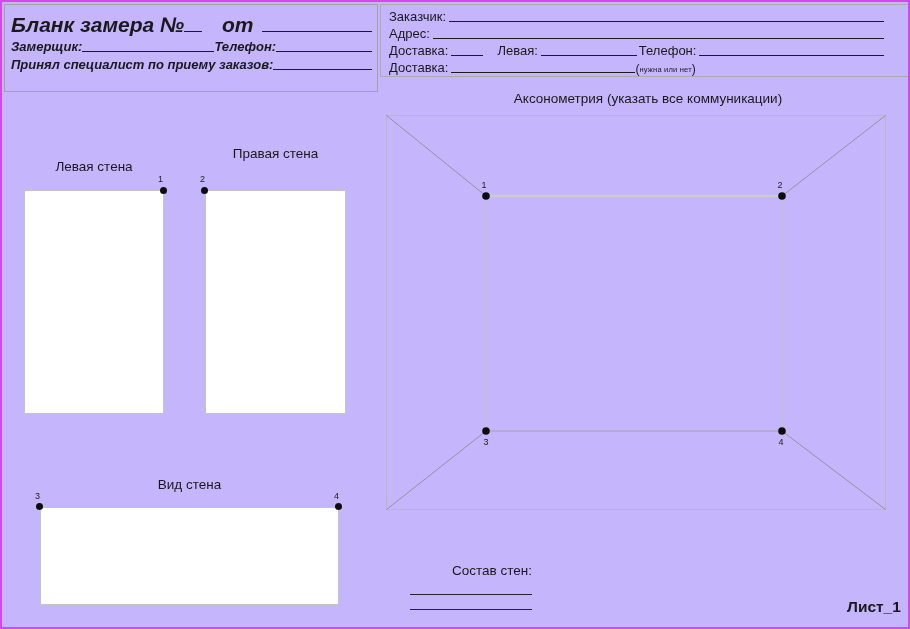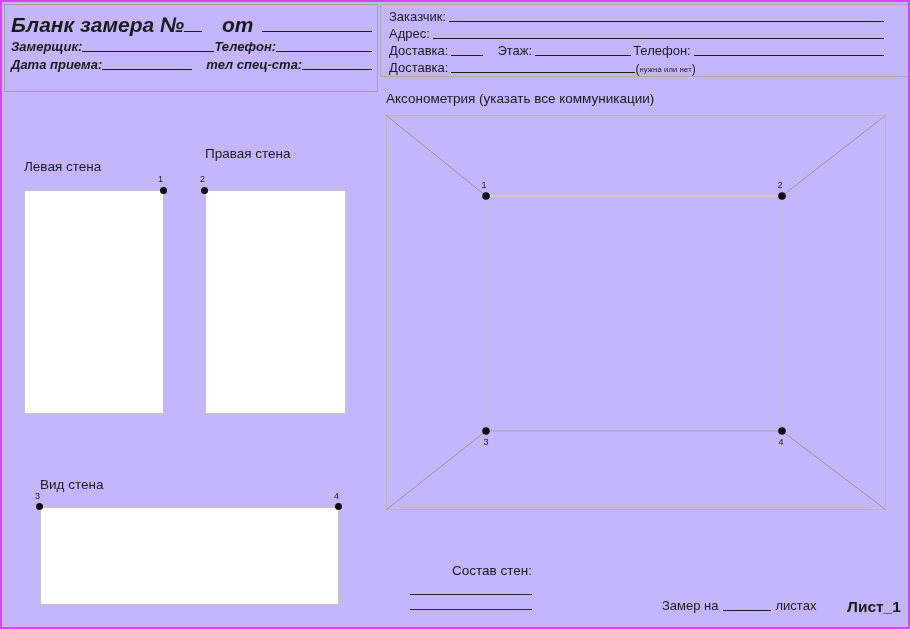--- a/index.html
+++ b/index.html
@@ -57,20 +57,21 @@
   }
   .hr-box .row { height: 17px; }
   .lbl-r { font-size: 13px; line-height: 1.1; white-space: nowrap; }
   .note-paren { font-size: 12px; line-height: 1; }
   .note-small { font-size: 7.5px; line-height: 1.4; letter-spacing: .2px; text-align: right; }
 
   
   .sec-title {
     position: absolute;
     font-size: 13.5px;
+    text-align: center;
     white-space: nowrap;
   }
 
   
   .drect {
     position: absolute;
     border: 1px solid #c4c4c4;
     background: #fff;
   }
   .dot {
@@ -127,40 +128,38 @@
       <span class="t1" style="margin-left:20px">от</span>
       <span class="blank b-title grow" style="margin-left:8px"></span>
     </div>
     <div class="row">
       <span class="lbl-bi">Замерщик:</span>
       <span class="blank" style="width:132px"></span>
       <span class="lbl-bi">Телефон:</span>
       <span class="blank grow"></span>
     </div>
     <div class="row">
-      <span class="lbl-bi">Дата приема:</span>
-      <span class="blank" style="width:90px"></span>
-      <span class="lbl-bi" style="margin-left:14px">тел спец-ста:</span>
+      <span class="lbl-bi">Принял специалист по приему заказов:</span>
       <span class="blank grow"></span>
     </div>
   </div>
 
   <div class="hr-box">
     <div class="row">
       <span class="lbl-r">Заказчик:</span>
       <span class="blank grow" style="margin-left:3px"></span>
     </div>
     <div class="row">
       <span class="lbl-r">Адрес:</span>
       <span class="blank grow" style="margin-left:3px"></span>
     </div>
     <div class="row">
       <span class="lbl-r">Доставка:</span>
       <span class="blank" style="width:32px;margin-left:3px"></span>
-      <span class="lbl-r" style="margin-left:14px">Этаж:</span>
+      <span class="lbl-r" style="margin-left:14px">Левая:</span>
       <span class="blank" style="width:96px;margin-left:3px"></span>
       <span class="lbl-r" style="margin-left:2px">Телефон:</span>
       <span class="blank grow" style="margin-left:3px"></span>
     </div>
     <div class="row">
       <span class="lbl-r">Доставка:</span>
       <span class="blank" style="width:184px;margin-left:3px"></span>
       <span class="note-paren">(</span>
       <span class="note-small">нужна или нет</span>
       <span class="note-paren">)</span>
@@ -208,20 +207,15 @@
   <div class="drect" style="left:38px;top:505px;width:299px;height:98px"></div>
   <div class="dot" style="left:34px;top:501px"></div>
   <div class="ptlbl" style="left:33px;top:490px">3</div>
   <div class="dot" style="left:333px;top:501px"></div>
   <div class="ptlbl" style="left:332px;top:490px">4</div>
 
   <div class="wcomp-title">Состав стен:</div>
   <div class="wline" style="top:592px"></div>
   <div class="wline" style="top:607px"></div>
 
-  <div class="sheets-row">
-    <span class="lbl-r">Замер на</span>
-    <span class="blank" style="width:48px;margin-left:4px"></span>
-    <span class="lbl-r" style="margin-left:5px">листах</span>
-  </div>
   <div class="sheet-label">Лист_1</div>
 
 </div>
 
 </body></html>

